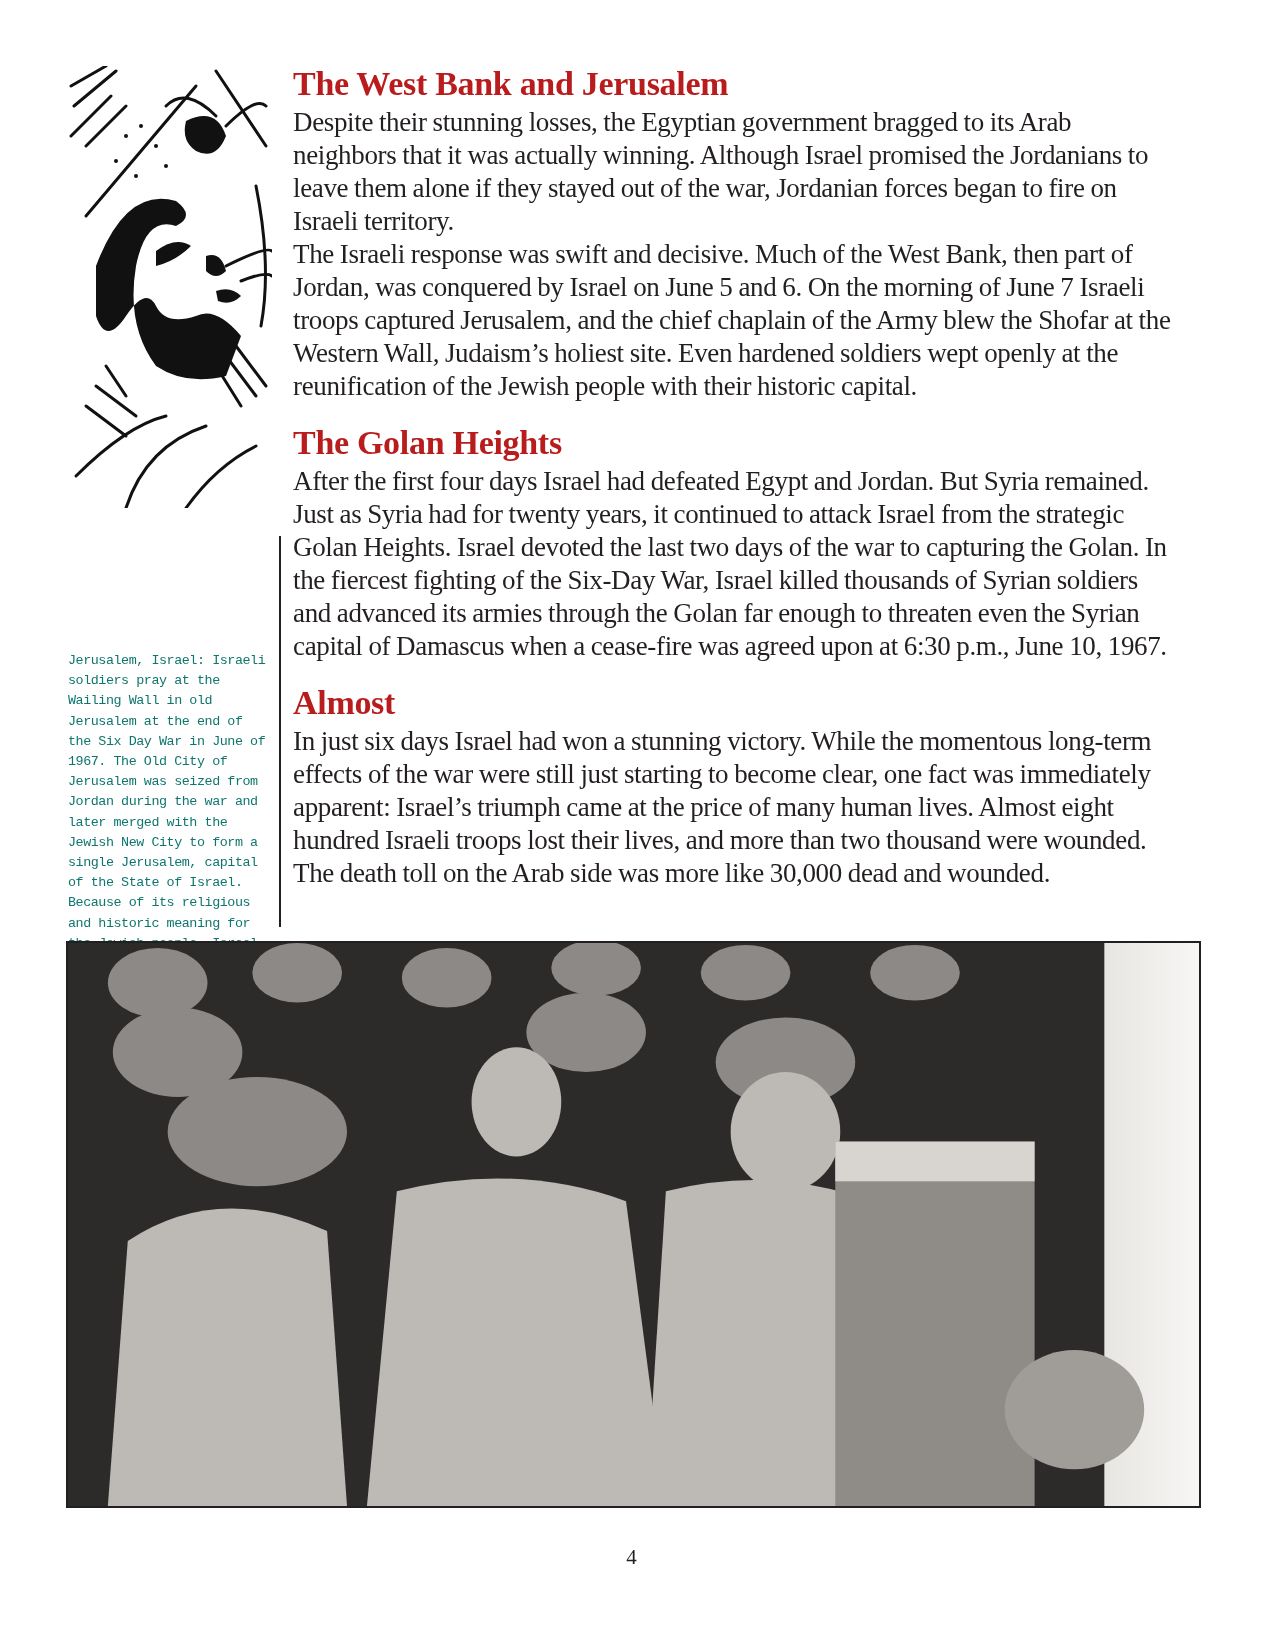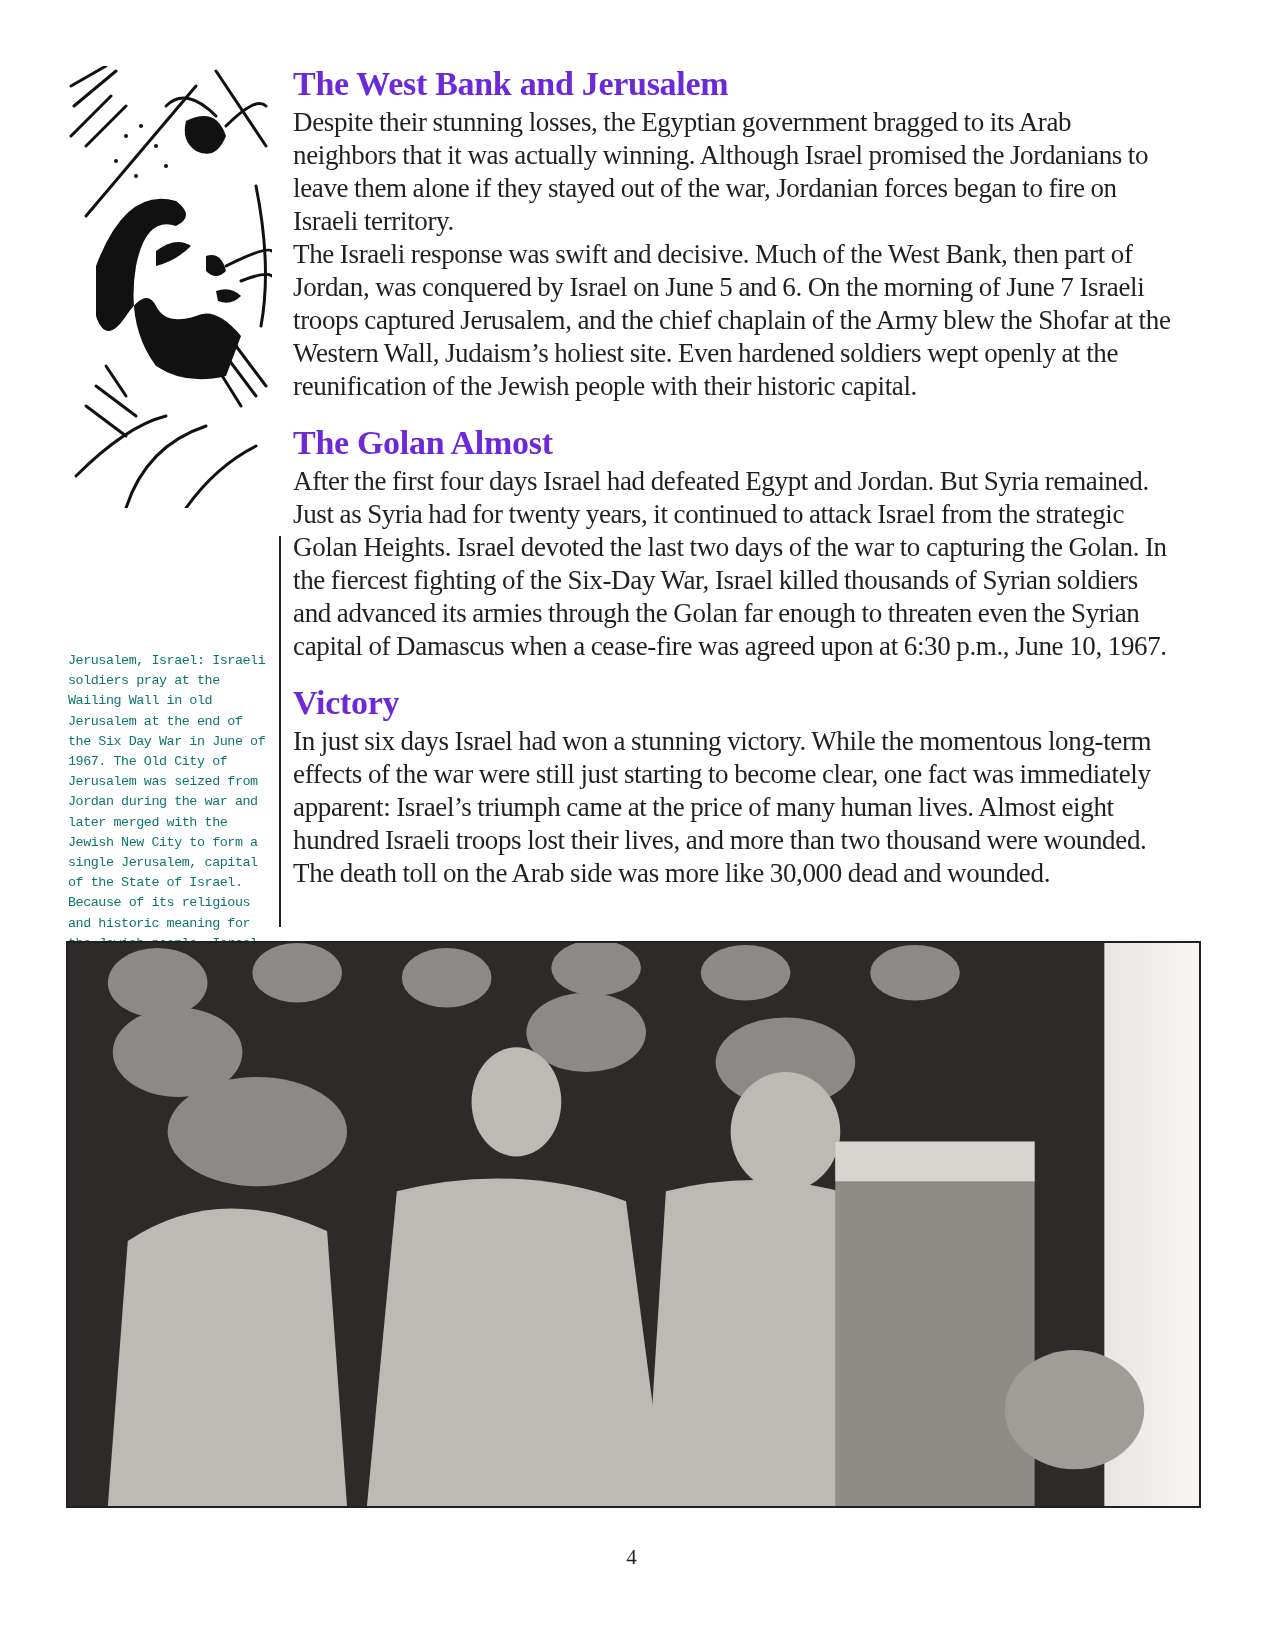--- a/index.html
+++ b/index.html
@@ -21,21 +21,21 @@
     .caption .credit { font-size: 9.8px; letter-spacing: 0; }
     .vrule {
       position: absolute; left: 279px; top: 536px; width: 2px; height: 391px;
       background: #231f20;
     }
     .main {
       position: absolute; left: 293px; top: 62px; width: 886px;
     }
     .main h2 {
       margin: 0; font-family: "Liberation Serif", "DejaVu Serif", serif;
-      font-weight: bold; font-size: 34px; line-height: 44px; color: #6d28d9;
+      font-weight: bold; font-size: 34px; line-height: 44px; color: #b91c1c;
       letter-spacing: -0.3px;
     }
     .main p {
       margin: 0; font-size: 27px; line-height: 33px; letter-spacing: -0.35px;
       word-spacing: -0.5px; color: #231f20;
     }
     .main p + p { margin-top: 0; }
     .section { margin-bottom: 18px; }
     .section + .section { margin-top: 0; }
     .photo {
@@ -86,25 +86,25 @@
   </svg>
 </div>
 
 <div class="main">
   <div class="section">
     <h2>The West Bank and Jerusalem</h2>
     <p>Despite their stunning losses, the Egyptian government bragged to its Arab neighbors that it was actually winning. Although Israel promised the Jordanians to leave them alone if they stayed out of the war, Jordanian forces began to fire on Israeli territory.</p>
     <p>The Israeli response was swift and decisive. Much of the West Bank, then part of Jordan, was conquered by Israel on June 5 and 6. On the morning of June 7 Israeli troops captured Jerusalem, and the chief chaplain of the Army blew the Shofar at the Western Wall, Judaism’s holiest site. Even hardened soldiers wept openly at the reunification of the Jewish people with their historic capital.</p>
   </div>
   <div class="section">
-    <h2>The Golan Almost</h2>
+    <h2>The Golan Heights</h2>
     <p>After the first four days Israel had defeated Egypt and Jordan. But Syria remained. Just as Syria had for twenty years, it continued to attack Israel from the strategic Golan Heights. Israel devoted the last two days of the war to capturing the Golan. In the fiercest fighting of the Six-Day War, Israel killed thousands of Syrian soldiers and advanced its armies through the Golan far enough to threaten even the Syrian capital of Damascus when a cease-fire was agreed upon at 6:30 p.m., June 10, 1967.</p>
   </div>
   <div class="section">
-    <h2>Victory</h2>
+    <h2>Almost</h2>
     <p>In just six days Israel had won a stunning victory. While the momentous long-term effects of the war were still just starting to become clear, one fact was immediately apparent: Israel’s triumph came at the price of many human lives. Almost eight hundred Israeli troops lost their lives, and more than two thousand were wounded. The death toll on the Arab side was more like 30,000 dead and wounded.</p>
   </div>
 </div>
 
 <div class="vrule"></div>
 
 <div class="caption">
   <span>Jerusalem, Israel: Israeli soldiers pray at the Wailing Wall in old Jerusalem at the end of the Six Day War in June of 1967. The Old City of Jerusalem was seized from Jordan during the war and later merged with the Jewish New City to form a single Jerusalem, capital of the State of Israel. Because of its religious and historic meaning for the Jewish people, Israel says it will never return the Old City to the Arabs.</span>
   <span class="credit">UPI/CORBIS-BETTMAN</span>
 </div>

